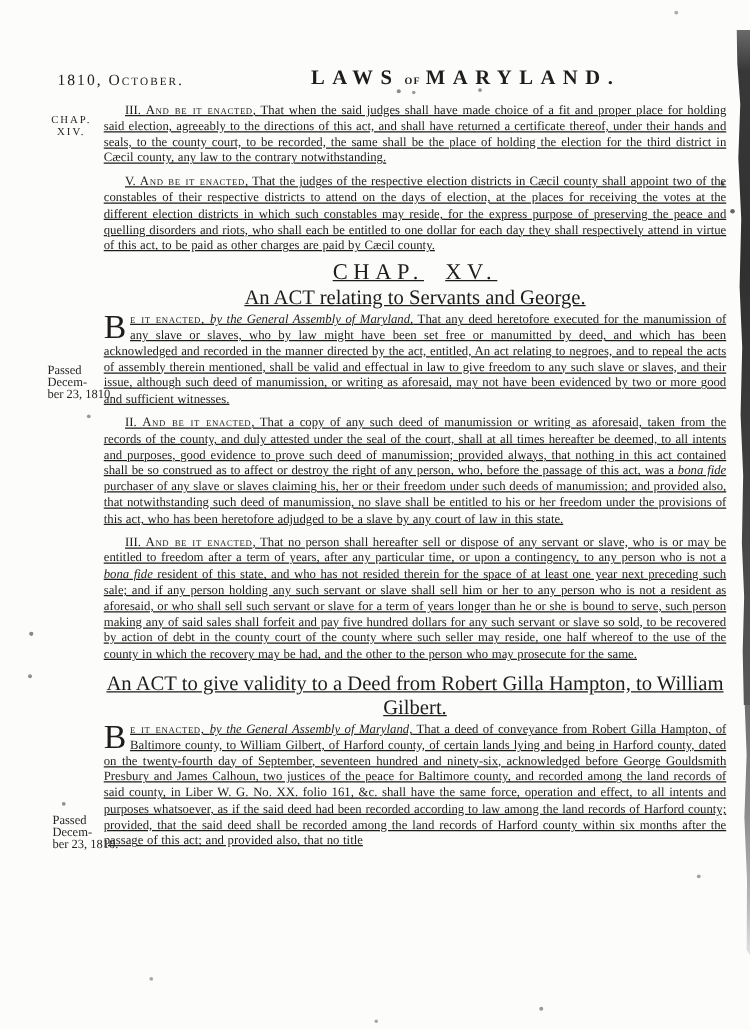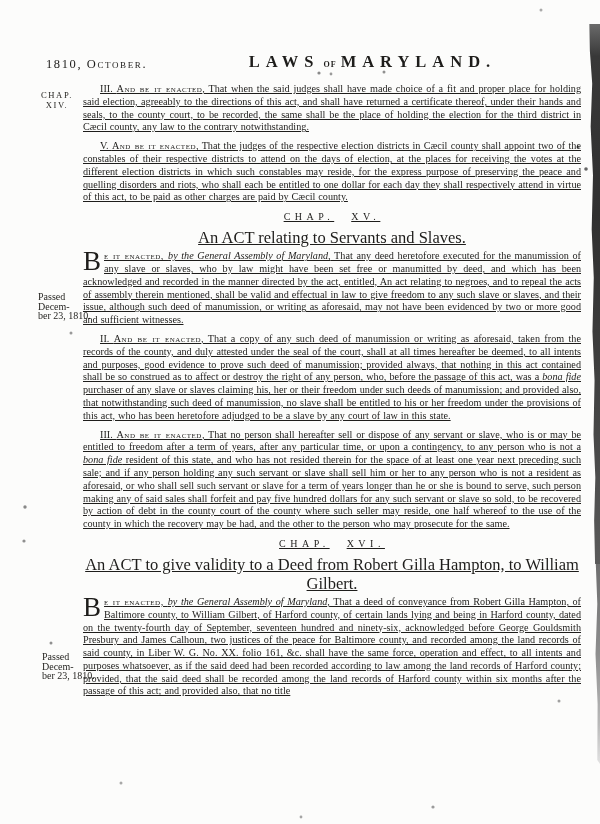--- a/index.html
+++ b/index.html
@@ -44,21 +44,21 @@
   }
   p.dropcap-par { text-indent: 0; }
   .run-smallcaps { font-variant: small-caps; letter-spacing: 0.5px; }
   .run-italic { font-style: italic; margin-top: 32px; }
   .run-dropcap {
     float: left;
     font-size: 27px; line-height: 21px;
     padding: 1px 3px 0 0;
   }
   .chap-head {
-    font-size: 10px; font-weight: 400; text-align: center;
+    font-size: 18px; font-weight: 400; text-align: center;
     letter-spacing: 4.5px; margin: 3px 0 4px 0; line-height: 14px;
   }
   .chap-head .gap { display: inline-block; width: 17px; }
   .act-title {
     font-size: 16.5px; font-weight: 400; text-align: center;
     line-height: 19px; margin: 0 0 3px 0;
   }
 
   
   .scan-edge {
@@ -124,31 +124,28 @@
 
     <p class="body-par"><span>III. </span><span class="run-smallcaps">And be it enacted</span><span>, That when the said judges shall have made choice of a fit and proper place for holding said election, agreeably to the directions of this act, and shall have returned a certificate thereof, under their hands and seals, to the county court, to be recorded, the same shall be the place of holding the election for the third district in Cæcil county, any law to the contrary notwithstanding.</span></p>
 
 
     <p class="body-par"><span>V. </span><span class="run-smallcaps">And be it enacted</span><span>, That the judges of the respective election districts in Cæcil county shall appoint two of the constables of their respective districts to attend on the days of election, at the places for receiving the votes at the different election districts in which such constables may reside, for the express purpose of preserving the peace and quelling disorders and riots, who shall each be entitled to one dollar for each day they shall respectively attend in virtue of this act, to be paid as other charges are paid by Cæcil county.</span></p>
 
     <h2 class="chap-head">
       <span>CHAP.</span><span class="gap"></span><span>XV.</span>
     </h2>
 
-    <h1 class="act-title">An ACT relating to Servants and Slaves.</h1>
+    <h1 class="act-title">An ACT relating to Servants and George.</h1>
 
     <p class="body-par dropcap-par"><span class="run-dropcap">B</span><span class="run-smallcaps">e it enacted, </span><span class="run-italic">by the General Assembly of Maryland,</span><span> That any deed heretofore executed for the manumission of any slave or slaves, who by law might have been set free or manumitted by deed, and which has been acknowledged and recorded in the manner directed by the act, entitled, An act relating to negroes, and to repeal the acts of assembly therein mentioned, shall be valid and effectual in law to give freedom to any such slave or slaves, and their issue, although such deed of manumission, or writing as aforesaid, may not have been evidenced by two or more good and sufficient witnesses.</span></p>
 
     <p class="body-par"><span>II. </span><span class="run-smallcaps">And be it enacted</span><span>, That a copy of any such deed of manumission or writing as aforesaid, taken from the records of the county, and duly attested under the seal of the court, shall at all times hereafter be deemed, to all intents and purposes, good evidence to prove such deed of manumission; provided always, that nothing in this act contained shall be so construed as to affect or destroy the right of any person, who, before the passage of this act, was a </span><span class="run-italic">bona fide</span><span> purchaser of any slave or slaves claiming his, her or their freedom under such deeds of manumission; and provided also, that notwithstanding such deed of manumission, no slave shall be entitled to his or her freedom under the provisions of this act, who has been heretofore adjudged to be a slave by any court of law in this state.</span></p>
 
     <p class="body-par"><span>III. </span><span class="run-smallcaps">And be it enacted</span><span>, That no person shall hereafter sell or dispose of any servant or slave, who is or may be entitled to freedom after a term of years, after any particular time, or upon a contingency, to any person who is not a </span><span class="run-italic">bona fide</span><span> resident of this state, and who has not resided therein for the space of at least one year next preceding such sale; and if any person holding any such servant or slave shall sell him or her to any person who is not a resident as aforesaid, or who shall sell such servant or slave for a term of years longer than he or she is bound to serve, such person making any of said sales shall forfeit and pay five hundred dollars for any such servant or slave so sold, to be recovered by action of debt in the county court of the county where such seller may reside, one half whereof to the use of the county in which the recovery may be had, and the other to the person who may prosecute for the same.</span></p>
 
-    <h2 class="chap-head">
-      <span>CHAP.</span><span class="gap"></span><span>XVI.</span>
-    </h2>
 
     <h1 class="act-title">An ACT to give validity to a Deed from Robert Gilla Hampton, to William Gilbert.</h1>
 
     <p class="body-par dropcap-par"><span class="run-dropcap">B</span><span class="run-smallcaps">e it enacted, </span><span class="run-italic">by the General Assembly of Maryland,</span><span> That a deed of conveyance from Robert Gilla Hampton, of Baltimore county, to William Gilbert, of Harford county, of certain lands lying and being in Harford county, dated on the twenty-fourth day of September, seventeen hundred and ninety-six, acknowledged before George Gouldsmith Presbury and James Calhoun, two justices of the peace for Baltimore county, and recorded among the land records of said county, in Liber W. G. No. XX. folio 161, &amp;c. shall have the same force, operation and effect, to all intents and purposes whatsoever, as if the said deed had been recorded according to law among the land records of Harford county; provided, that the said deed shall be recorded among the land records of Harford county within six months after the passage of this act; and provided also, that no title</span></p>
 
   </div>
 
 </div>
 
 </body></html>

